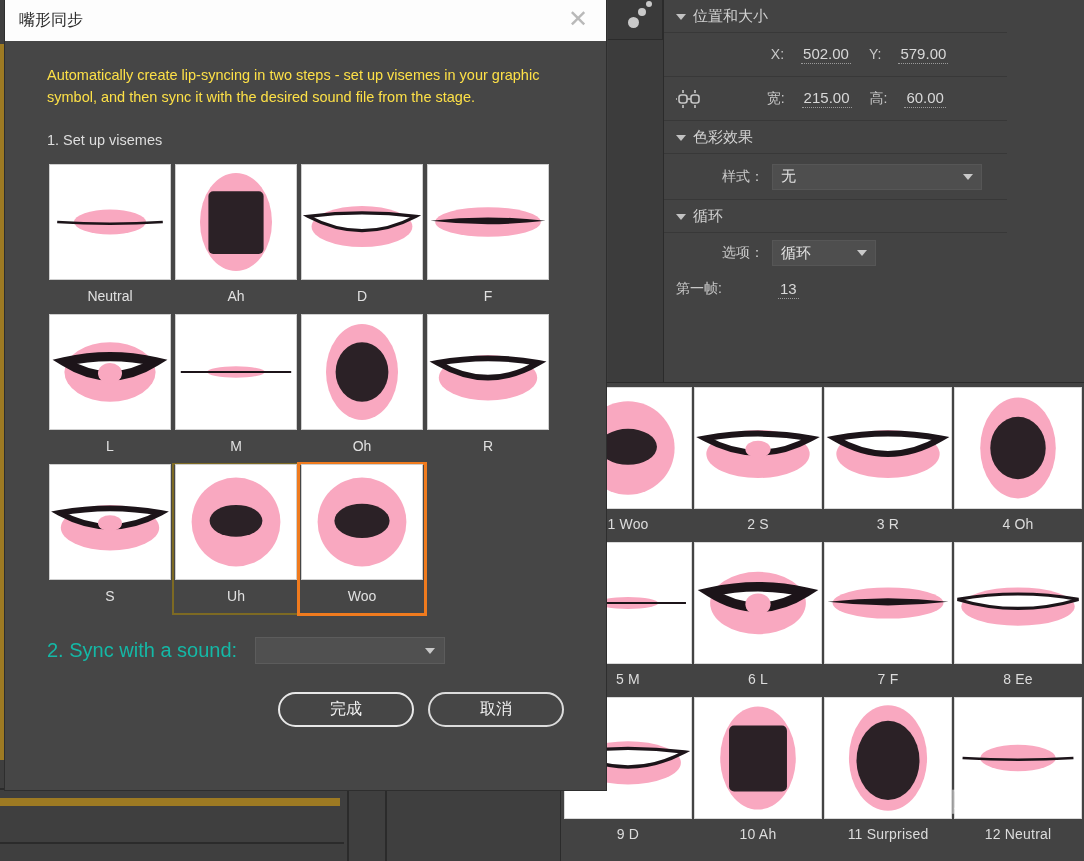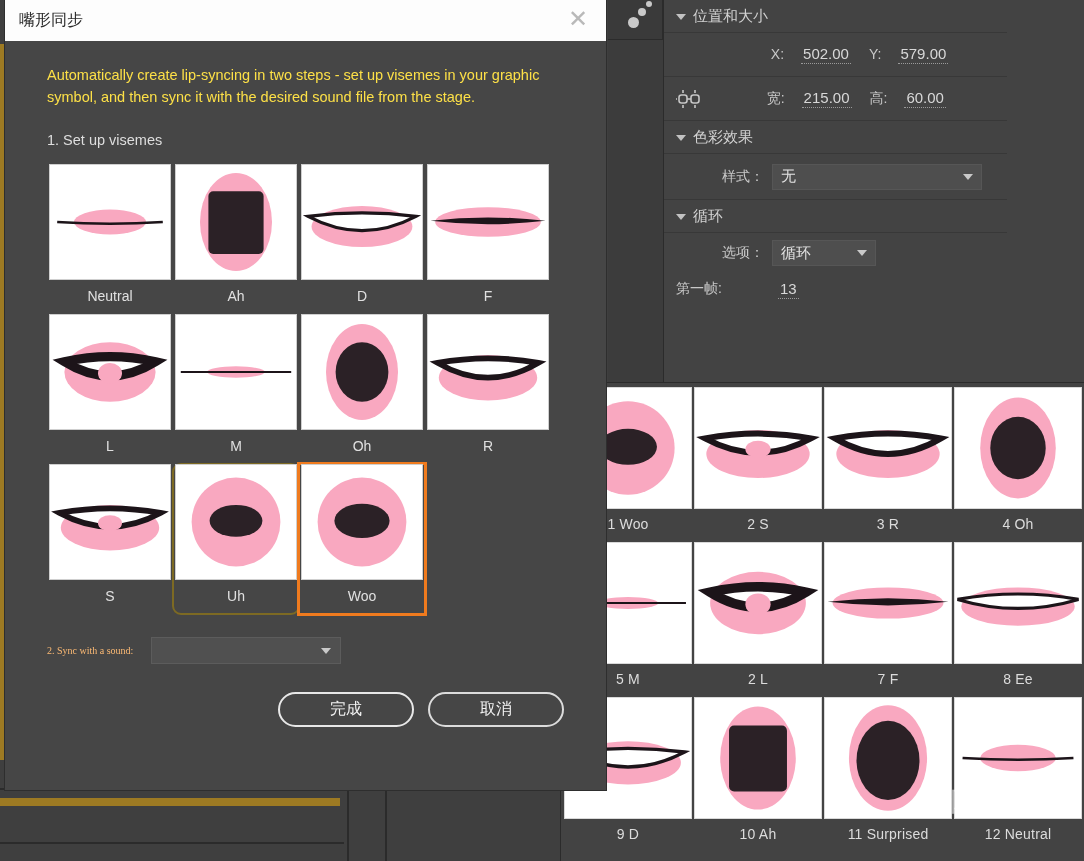--- a/index.html
+++ b/index.html
@@ -88,24 +88,24 @@
 
   .vis-grid { margin-top: 16px; display: grid; grid-template-columns: repeat(4, 126px); }
   .vis-cell { padding: 0; }
   .vis-box { position: relative; }
   .vis-thumb {
     height: 116px; background: #ffffff; border: 1px solid #cfcfcf; overflow: hidden;
     position: relative; margin: 0 2px;
   }
   .vis-label { text-align: center; color: #e0e0e0; font-size: 14px; padding: 8px 0 10px; }
   .vis-cell.sel .vis-box { outline: 3px solid #f07b1e; outline-offset: -1px; }
-  .vis-cell.hov .vis-box { outline: 2px solid #7d6a23; outline-offset: -1px; border-radius: 8px; }
+  .vis-cell.hov .vis-box { outline: 2px solid #7d6a23; outline-offset: -1px; }
 
   #step2row { display: flex; align-items: center; margin-top: 23px; gap: 18px; }
-  #step2lbl { color: #fdba74; font-size: 10px; font-family: Liberation Serif, serif; }
+  #step2lbl { color: #14b8a6; font-size: 20px; }
   #sound-select {
     width: 190px; height: 27px; background: #505050; border: 1px solid #5c5c5c;
     display: flex; align-items: center; justify-content: flex-end; padding: 0 9px;
     cursor: pointer;
   }
   #dlg-buttons { display: flex; justify-content: flex-end; gap: 14px;
                  margin-top: 28px; padding-right: 2px; }
   .dlg-btn {
     min-width: 136px; height: 35px; border-radius: 18px; border: 2px solid #e8e8e8;
     color: #f2f2f2; font-size: 16px; background: transparent; cursor: pointer;
@@ -253,21 +253,21 @@
                 <path d="M 5.039999999999999 60 L 120.96000000000001 60" stroke="#1c1419" stroke-width="2.16" fill="none"></path>
             </svg></div>
           <div class="lib-label">5 M</div>
         </div>
         <div class="lib-cell">
           <div class="lib-thumb"><svg width="126" height="120" viewBox="0 0 126 120">
               <ellipse cx="63" cy="60" rx="47.88" ry="31.2" fill="#F9A8C0"></ellipse>
                 <path d="M 15.119999999999997 49.2 Q 63 38.400000000000006 110.88 49.2 Q 63 79.2 15.119999999999997 49.2 Z" fill="#ffffff" stroke="#1c1419" stroke-width="9.6"></path>
                 <ellipse cx="63" cy="61.2" rx="12.6" ry="10.799999999999999" fill="#F9A8C0"></ellipse>
             </svg></div>
-          <div class="lib-label">2 L</div>
+          <div class="lib-label">6 L</div>
         </div>
         <div class="lib-cell">
           <div class="lib-thumb"><svg width="126" height="120" viewBox="0 0 126 120">
               <ellipse cx="63" cy="60" rx="55.44" ry="15.6" fill="#F9A8C0"></ellipse>
                 <path d="M 2.519999999999996 58.8 Q 63 51.6 123.48 58.8 Q 63 66 2.519999999999996 58.8 Z" fill="#1c1419"></path>
             </svg></div>
           <div class="lib-label">7 F</div>
         </div>
         <div class="lib-cell">
           <div class="lib-thumb"><svg width="126" height="120" viewBox="0 0 126 120">

